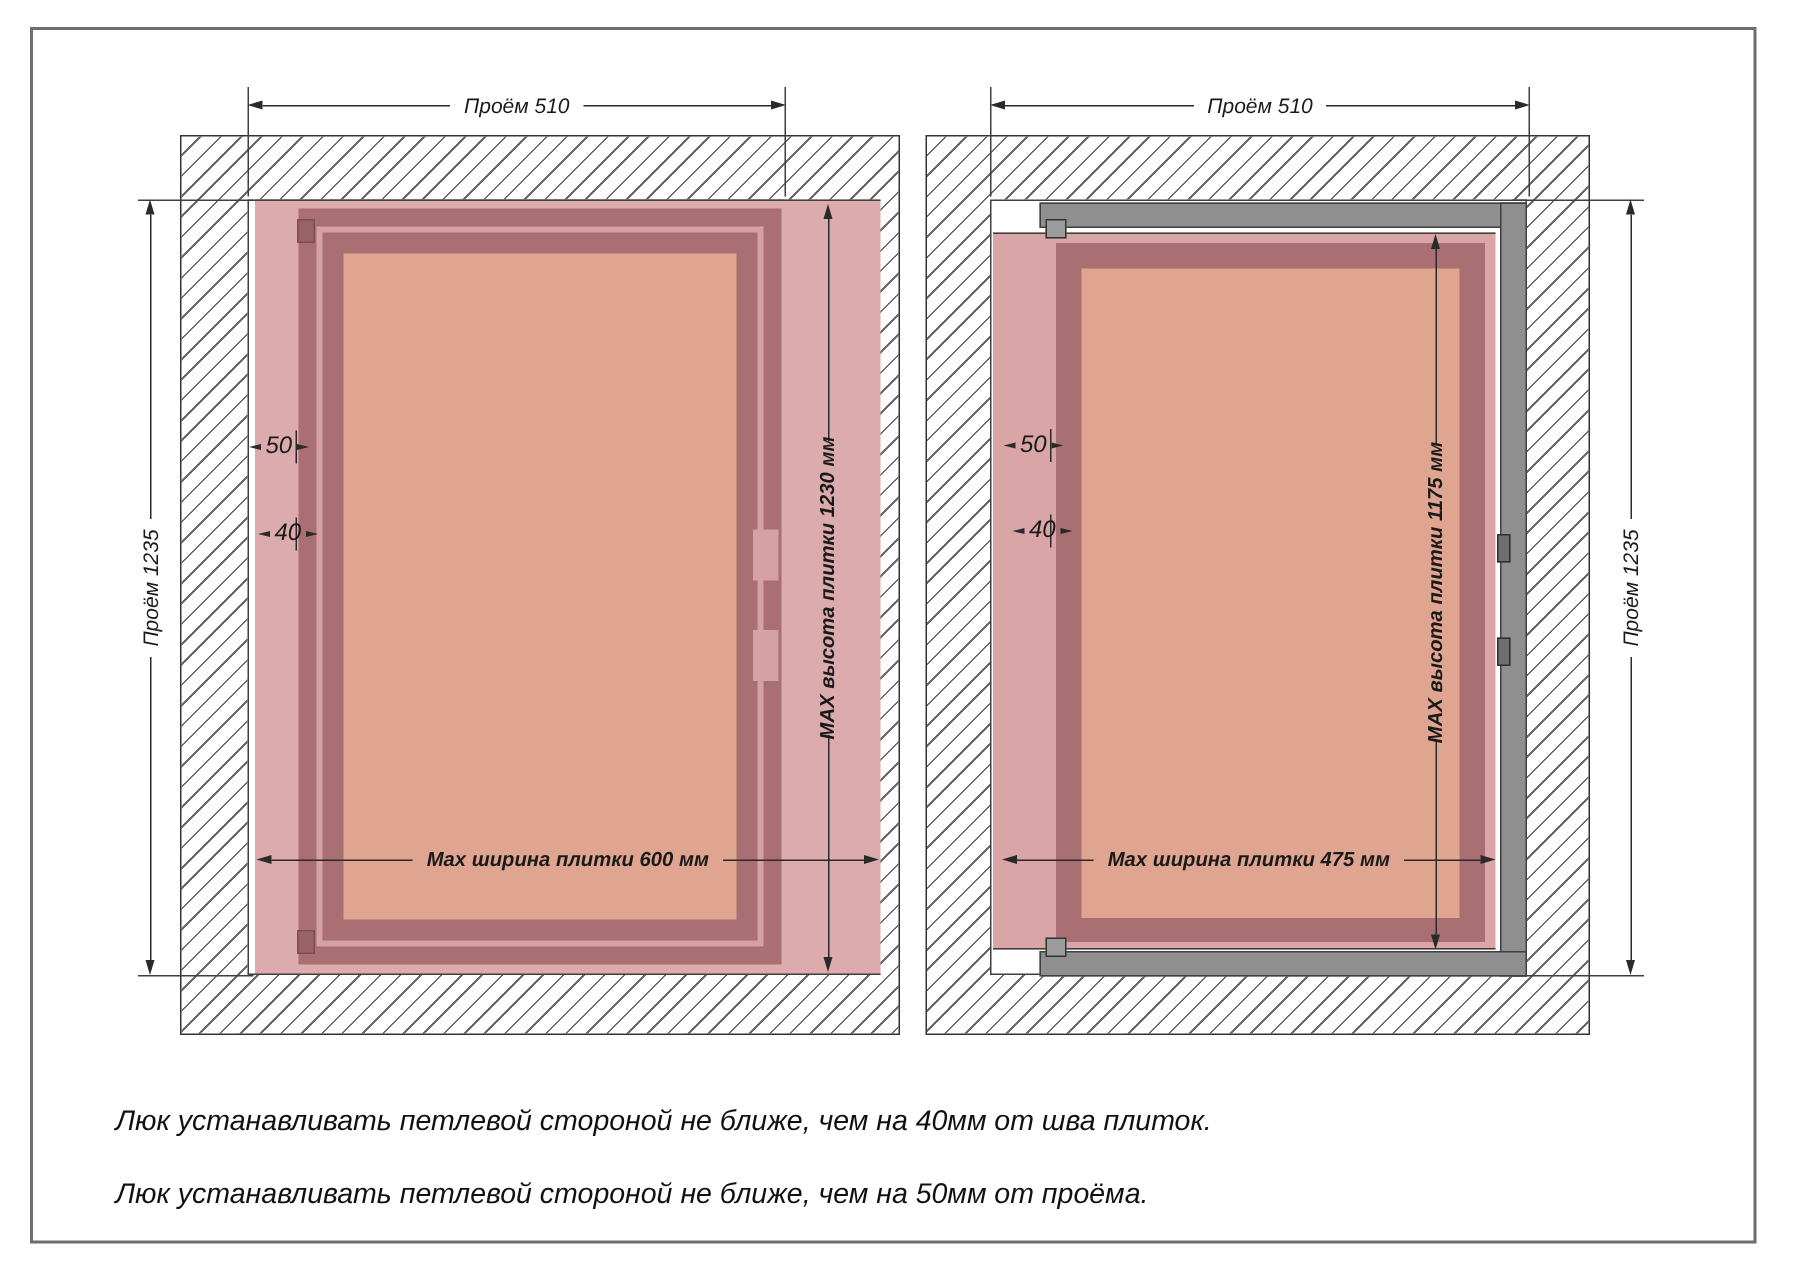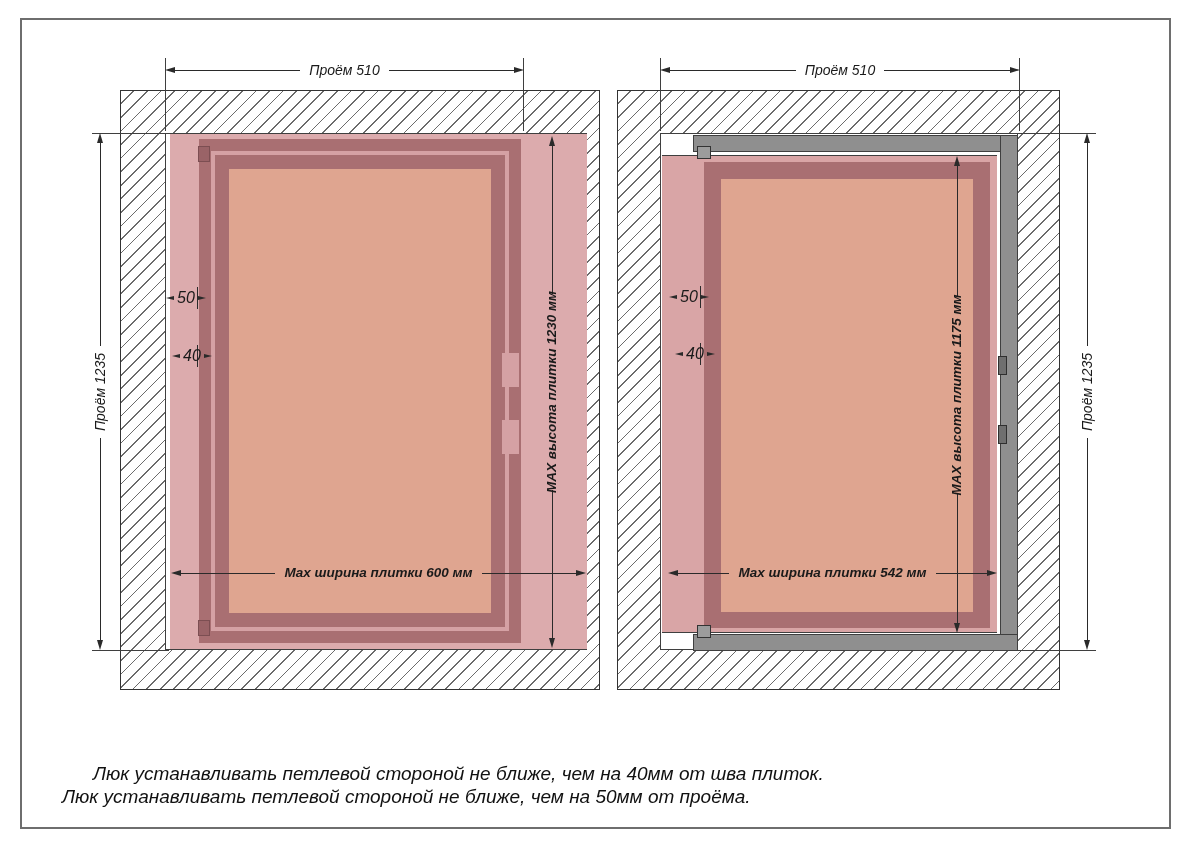--- a/index.html
+++ b/index.html
@@ -175,21 +175,21 @@
     <span class="vlabel-box" style="height:196px;">
         <span class="vlabel bold">MAX высота плитки 1175 мм</span>
       </span>
     <span class="vseg"></span>
       <span class="ar ar-d"></span>
   </div>
 
   <div class="hdim" style="left:668px; top:573px; width:329px;">
     <span class="ar ar-l"></span>
       <span class="hseg"></span>
-    <span class="dim-label bold">Max ширина плитки 542 мм</span>
+    <span class="dim-label bold">Max ширина плитки 475 мм</span>
     <span class="hseg"></span>
       <span class="ar ar-r"></span>
   </div>
 
   <div class="tick" style="left:700px; top:286px; height:22px;"></div>
   <div class="hdim" style="left:669px; top:297px; width:31px;">
     <span class="ar sm ar-l"></span>
       <span class="hseg"></span>
     <span class="dim-label tiny">50</span>
     <span class="hseg"></span>
@@ -197,15 +197,15 @@
   </div>
   <div class="tick" style="left:700px; top:343px; height:22px;"></div>
   <div class="hdim" style="left:675px; top:354px; width:25px;">
     <span class="ar sm ar-l"></span>
       <span class="hseg"></span>
     <span class="dim-label tiny">40</span>
     <span class="hseg"></span>
       <span class="ar sm ar-r"></span>
   </div>
 
-  <div class="note" style="left:77px; top:763px;margin-left:16px;">Люк устанавливать петлевой стороной не ближе, чем на 40мм от шва плиток.</div>
-  <div class="note" style="left:62px; top:786px;">Люк устанавливать петлевой стороной не ближе, чем на 50мм от проёма.</div>
+  <div class="note" style="left:77px; top:737px;">Люк устанавливать петлевой стороной не ближе, чем на 40мм от шва плиток.</div>
+  <div class="note" style="left:77px; top:786px;">Люк устанавливать петлевой стороной не ближе, чем на 50мм от проёма.</div>
 </div>
 
 </body></html>

